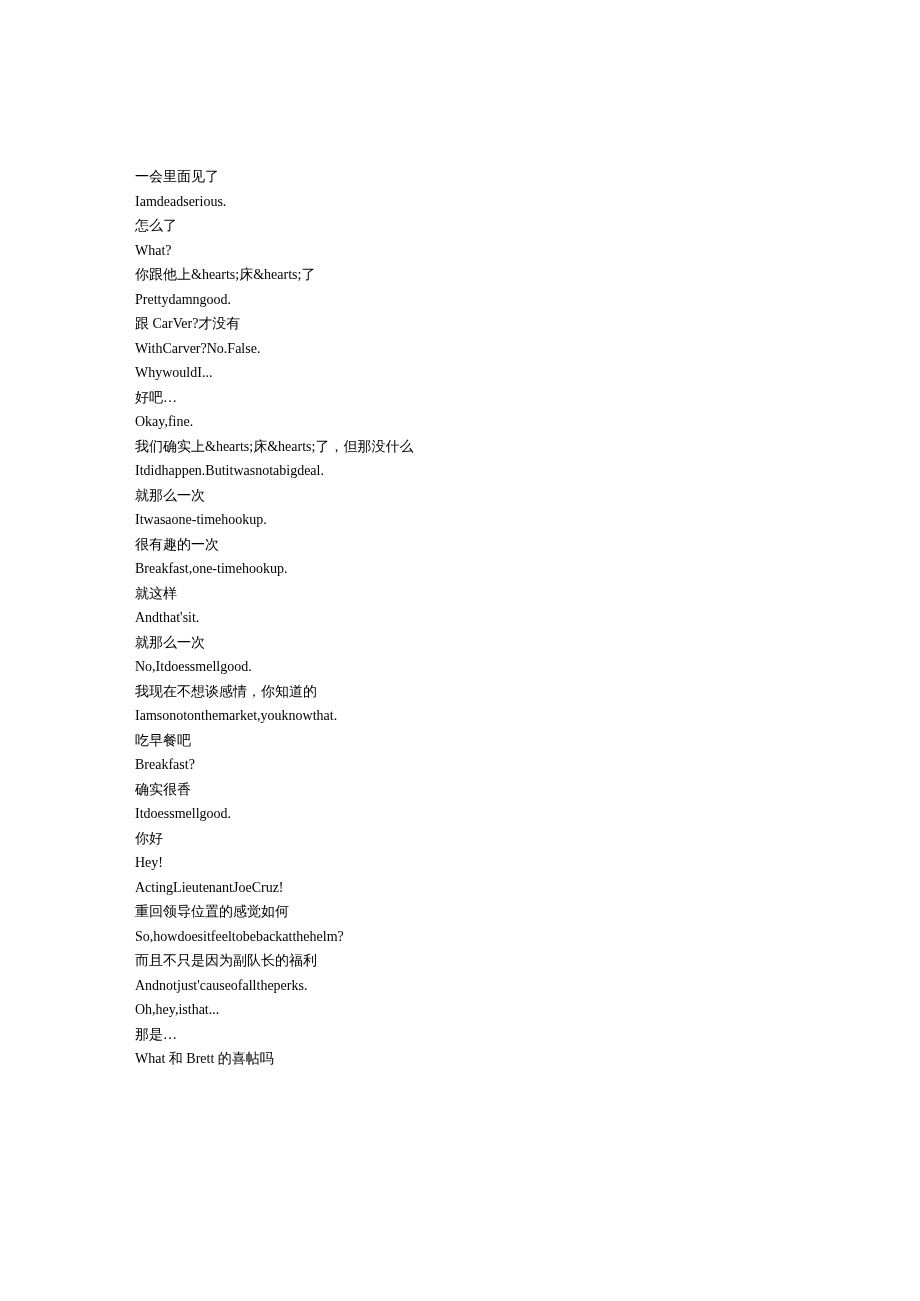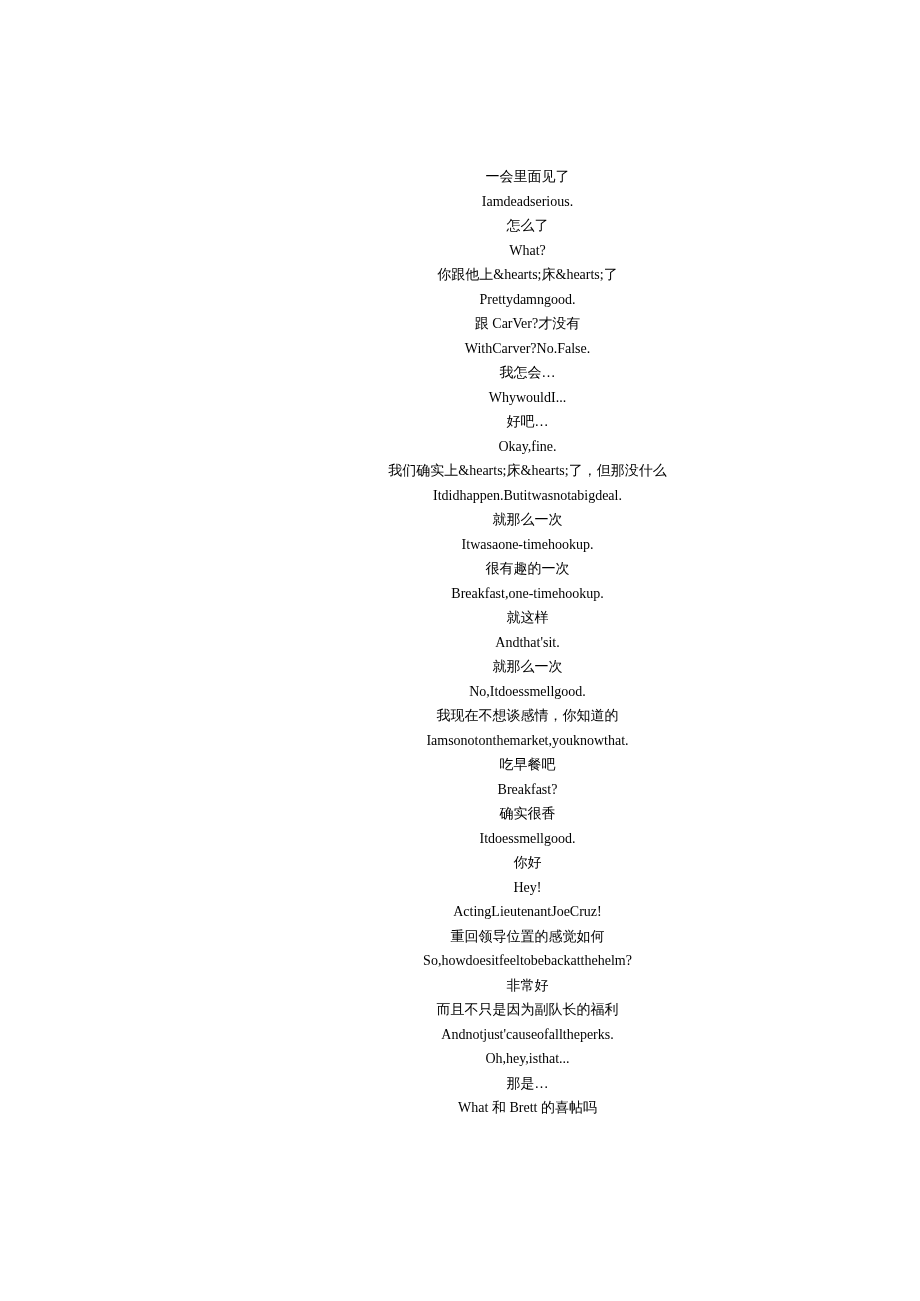--- a/index.html
+++ b/index.html
@@ -8,36 +8,34 @@
     width: 920px;
     height: 1301px;
     padding: 165px 0 0 135px;
     font-family: "SimSun", "宋体", serif;
     font-size: 14px;
     line-height: 24.5px;
     color: #000000;
   }
   .line {
     white-space: nowrap;
-    text-align: center;
   }
 </style>
 </head>
 <body>
 
 <div id="content">
     <div class="line">一会里面见了</div>
     <div class="line">Iamdeadserious.</div>
     <div class="line">怎么了</div>
     <div class="line">What?</div>
     <div class="line">你跟他上&amp;hearts;床&amp;hearts;了</div>
     <div class="line">Prettydamngood.</div>
     <div class="line">跟 CarVer?才没有</div>
     <div class="line">WithCarver?No.False.</div>
-    <div class="line">我怎会…</div>
     <div class="line">WhywouldI...</div>
     <div class="line">好吧…</div>
     <div class="line">Okay,fine.</div>
     <div class="line">我们确实上&amp;hearts;床&amp;hearts;了，但那没什么</div>
     <div class="line">Itdidhappen.Butitwasnotabigdeal.</div>
     <div class="line">就那么一次</div>
     <div class="line">Itwasaone-timehookup.</div>
     <div class="line">很有趣的一次</div>
     <div class="line">Breakfast,one-timehookup.</div>
     <div class="line">就这样</div>
@@ -48,19 +46,18 @@
     <div class="line">Iamsonotonthemarket,youknowthat.</div>
     <div class="line">吃早餐吧</div>
     <div class="line">Breakfast?</div>
     <div class="line">确实很香</div>
     <div class="line">Itdoessmellgood.</div>
     <div class="line">你好</div>
     <div class="line">Hey!</div>
     <div class="line">ActingLieutenantJoeCruz!</div>
     <div class="line">重回领导位置的感觉如何</div>
     <div class="line">So,howdoesitfeeltobebackatthehelm?</div>
-    <div class="line">非常好</div>
     <div class="line">而且不只是因为副队长的福利</div>
     <div class="line">Andnotjust'causeofalltheperks.</div>
     <div class="line">Oh,hey,isthat...</div>
     <div class="line">那是…</div>
     <div class="line">What 和 Brett 的喜帖吗</div>
   </div>
 
 </body></html>

